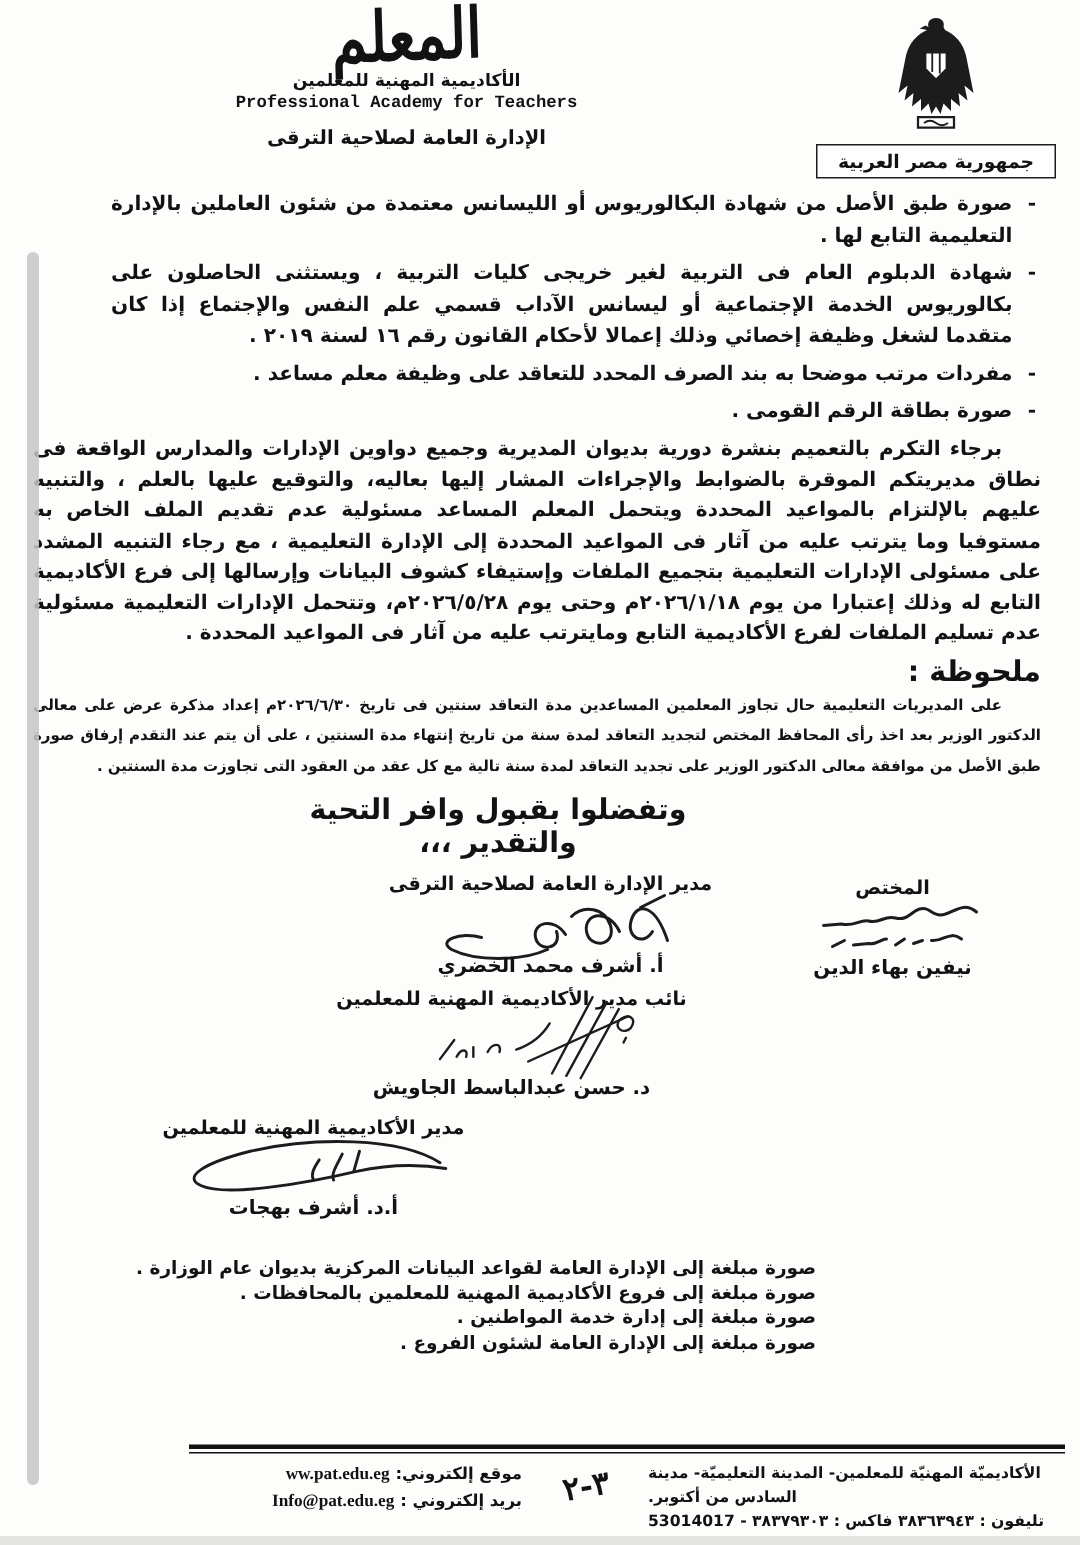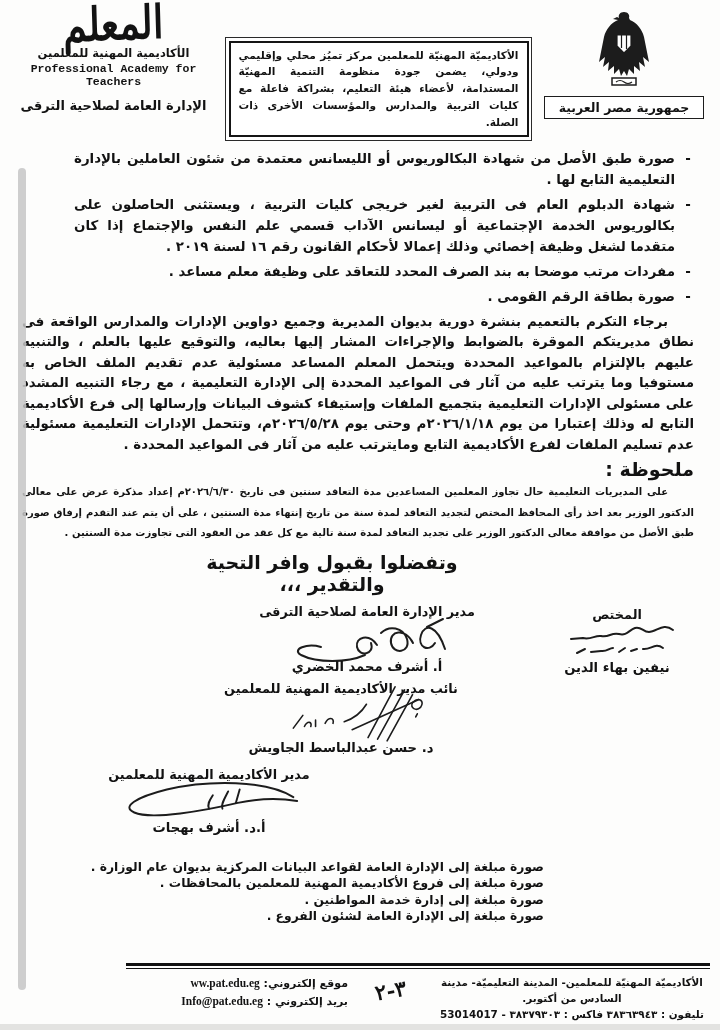--- a/index.html
+++ b/index.html
@@ -32,33 +32,33 @@
   .note-label{font-size:19px;margin-top:3px;}
   .note{font-size:10px;line-height:20.5px;text-align:justify;text-indent:26px;margin-top:2px;}
   .closing{font-size:19px;margin-top:7px;width:300px;margin-right:212px;text-align:center;}
 
   
   .signatures{position:relative;height:258px;margin-top:4px;}
   .sig-block{position:absolute;text-align:center;}
   .sig-title{font-size:12.8px;}
   .sig-name{font-size:13.2px;}
   .sig-svg{display:block;margin:-4px auto;}
-  .sig-mokhtass{top:8px;right:2px;width:150px;}
+  .sig-mokhtass{top:8px;right:24px;width:150px;}
   .sig-gm{top:5px;right:212px;width:230px;}
   .sig-deputy{top:82px;right:228px;width:250px;}
   .sig-deputy .sig-svg{margin-top:-14px;}
   .sig-director{top:168px;left:62px;width:250px;}
 
   .cc{font-size:12.3px;line-height:16.5px;text-align:right;margin:2px 150px 0 0;}
 
   
   .footer{position:absolute;left:8px;right:8px;bottom:8px;}
   .rule{height:2px;border-top:3px solid #111;border-bottom:1.5px solid #111;margin:0 2px 5px 118px;}
   .footer-row{display:flex;align-items:flex-start;}
-  .addr-block{flex:0 0 280px;text-align:center;font-size:10.4px;line-height:1.55;}
+  .addr-block{flex:0 0 280px;text-align:left;font-size:10.4px;line-height:1.55;}
   .page-number{flex:1;text-align:center;font-size:21px;direction:ltr;transform:rotate(-10deg) translateY(4px);font-family:"DejaVu Serif",serif;}
   .web-block{flex:0 0 300px;text-align:right;font-size:11px;line-height:1.6;padding-left:40px;}
   .web-line .val{direction:ltr;unicode-bidi:embed;font-family:"Liberation Serif",serif;font-size:11.5px;}
   svg.sig path{fill:none;stroke:#1c1c1c;stroke-width:2;stroke-linecap:round;stroke-linejoin:round;}
 </style>
 </head>
 <body>
 
 <div class="page">
   <div class="scan-strip"></div>
@@ -71,23 +71,20 @@
           <path d="M33,3 C29,3 27,6 28,9 L26,8 L22,10 L27,11 C20,14 15,20 13,28 L8,53 L14,48 L12,58 L18,53 L17,62 L23,57 L23,65 L28,60 L30,67 L33,62 L36,67 L38,60 L43,65 L43,57 L49,62 L48,53 L54,58 L52,48 L58,53 L53,28 C51,20 46,14 39,11 L38,9 C39,6 37,3 33,3 Z" fill="#1c1c1c"></path>
           <path d="M26,26 h14 v11 l-7,7 -7,-7 z" fill="#ffffff" stroke="#1c1c1c" stroke-width="1.2"></path>
           <path d="M30.5,26 V39 M35.5,26 V40" stroke="#1c1c1c" stroke-width="1.2" fill="none"></path>
           <path d="M21,69 h24 v7 h-24 z" fill="#ffffff" stroke="#1c1c1c" stroke-width="1.5"></path>
           <path d="M25,73 q4,-3 8,0 q4,3 8,0" fill="none" stroke="#1c1c1c" stroke-width="1.2"></path>
         </svg>
       </span>
       <div class="country-box">جمهورية مصر العربية</div>
     </div>
 
-    <div class="mission-box">
-      <div class="mission-inner">الأكاديميّة المهنيّة للمعلمين مركز تميُز محلي وإقليمي ودولي، يضمن جودة منظومة التنمية المهنيّة المستدامة، لأعضاء هيئة التعليم، بشراكة فاعلة مع كليات التربية والمدارس والمؤسسات الأخرى ذات الصلة.</div>
-    </div>
 
     <div class="col-logo">
       <div class="logo-calligraphy">المعلم</div>
       <div class="logo-strip">الأكاديمية المهنية للمعلمين</div>
       <div class="logo-english">Professional Academy for Teachers</div>
       <div class="department">الإدارة العامة لصلاحية الترقى</div>
     </div>
   </div>
 
   <div class="body-wrap">

